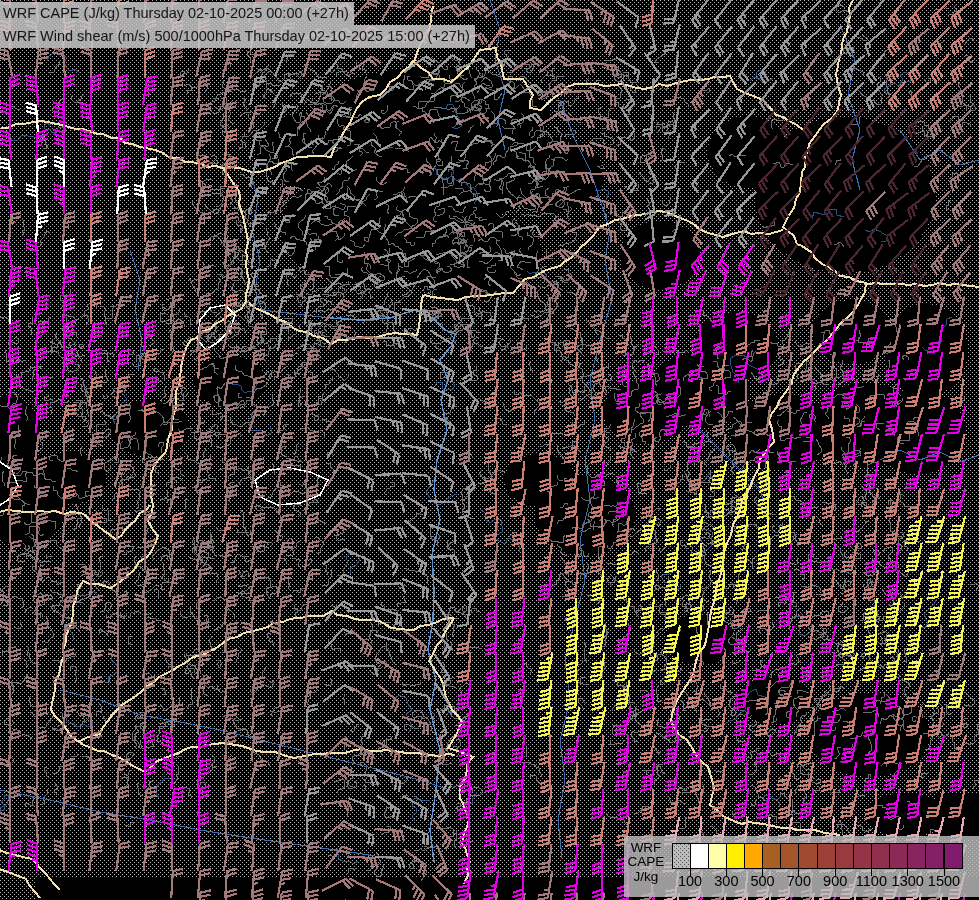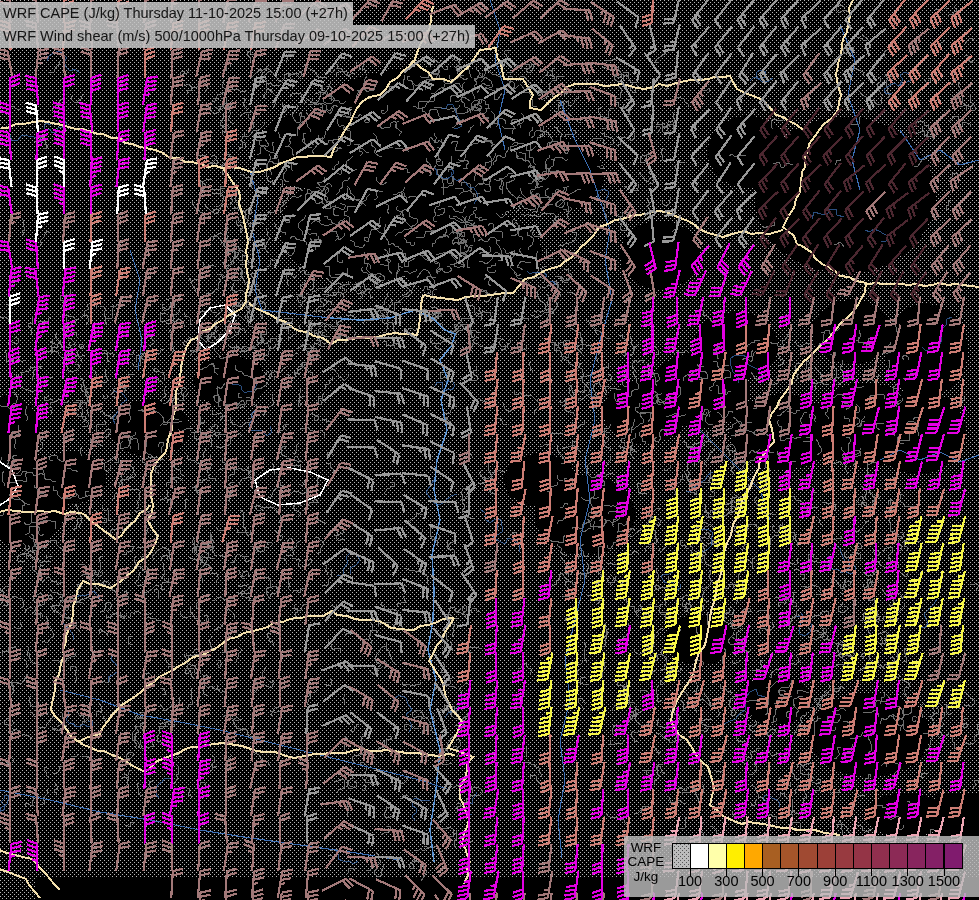--- a/index.html
+++ b/index.html
@@ -140,14 +140,14 @@
         <text x="798.9" y="886" font-size="14.5" text-anchor="middle" fill="#000" font-family="Liberation Sans, sans-serif">700</text>
         <text x="835.2" y="886" font-size="14.5" text-anchor="middle" fill="#000" font-family="Liberation Sans, sans-serif">900</text>
         <text x="871.4" y="886" font-size="14.5" text-anchor="middle" fill="#000" font-family="Liberation Sans, sans-serif">1100</text>
         <text x="907.7" y="886" font-size="14.5" text-anchor="middle" fill="#000" font-family="Liberation Sans, sans-serif">1300</text>
         <text x="944.0" y="886" font-size="14.5" text-anchor="middle" fill="#000" font-family="Liberation Sans, sans-serif">1500</text>
 <text x="646" y="852" font-size="13.5" text-anchor="middle" fill="#000" font-family="Liberation Sans, sans-serif">WRF</text>
 <text x="646" y="866" font-size="13.5" text-anchor="middle" fill="#000" font-family="Liberation Sans, sans-serif">CAPE</text>
 <text x="646" y="881" font-size="13.5" text-anchor="middle" fill="#000" font-family="Liberation Sans, sans-serif">J/kg</text>
 </g>
 </svg>
-<div class="hdr" style="top:2px;">WRF CAPE (J/kg) Thursday 11-10-2025 15:00 (+27h)</div>
-<div class="hdr" style="top:25px;">WRF Wind shear (m/s) 500/1000hPa Thursday 09-10-2025 15:00 (+27h)</div>
+<div class="hdr" style="top:2px;">WRF CAPE (J/kg) Thursday 02-10-2025 00:00 (+27h)</div>
+<div class="hdr" style="top:25px;">WRF Wind shear (m/s) 500/1000hPa Thursday 02-10-2025 15:00 (+27h)</div>
 </div>
 </body></html>

